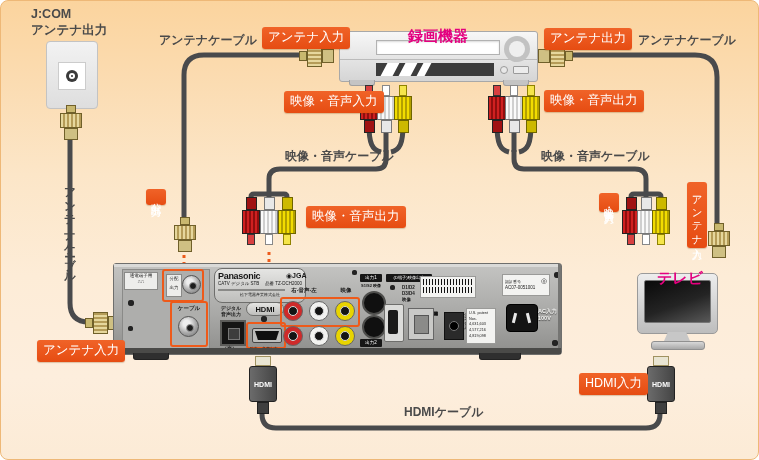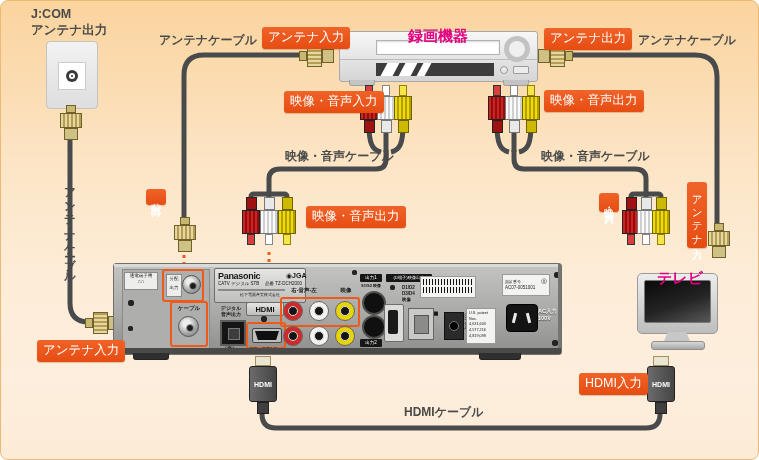--- a/index.html
+++ b/index.html
@@ -98,21 +98,21 @@
   .blackchip{background:#161616;color:#fff;text-align:center;border-radius:1px;}
   .screw{border-radius:50%;background:#242424;box-shadow:inset 0 0 1px #000;}
   .obox{border:2px solid #ee5a1a;border-radius:3px;}
   .fport{border-radius:50%;background:radial-gradient(circle at 40% 35%,#eee 0 20%,#aaa 55%,#6f6f6f 100%);border:1px solid #555;}
   .fport::after{content:"";position:absolute;left:50%;top:50%;width:6px;height:6px;margin:-3px 0 0 -3px;border-radius:50%;background:#1d1d1d;border:1px solid #999;}
   .rcajack{position:absolute;width:18px;height:18px;border-radius:50%;border:1px solid #666;}
   .rcajack::after{content:"";position:absolute;left:4px;top:4px;width:8px;height:8px;border-radius:50%;background:#141414;border:1px solid #d8d8d8;}
   .rcajack.r{background:#cf2a2a;} .rcajack.w{background:#f2f2f0;} .rcajack.y{background:#e8d400;}
   .sport{position:absolute;width:20px;height:20px;border-radius:50%;background:#101010;border:2px solid #4e4e4c;}
   .tinytxt{color:#161616;line-height:1.15;}
-  .plate{background:linear-gradient(180deg,#e5e5e3,#bebebc);border:1px solid #6e6e6c;border-radius:2px;}
+  .plate{background:linear-gradient(180deg,#e5e5e3,#bebebc);border:1px solid #6e6e6c;border-radius:8px;}
   .sticker{background:#f3f3f1;border:1px solid #9a9a98;}
   .bars{background:repeating-linear-gradient(90deg,#111 0 1px,transparent 1px 3px);}
 </style>
 </head>
 <body>
 
 <div class="stage">
 
   <svg class="layer" width="757" height="458" viewBox="0 0 757 458">
     <path class="cable" d="M 69 128 L 69 302 Q 69 321 88 321 L 91 321"></path>

